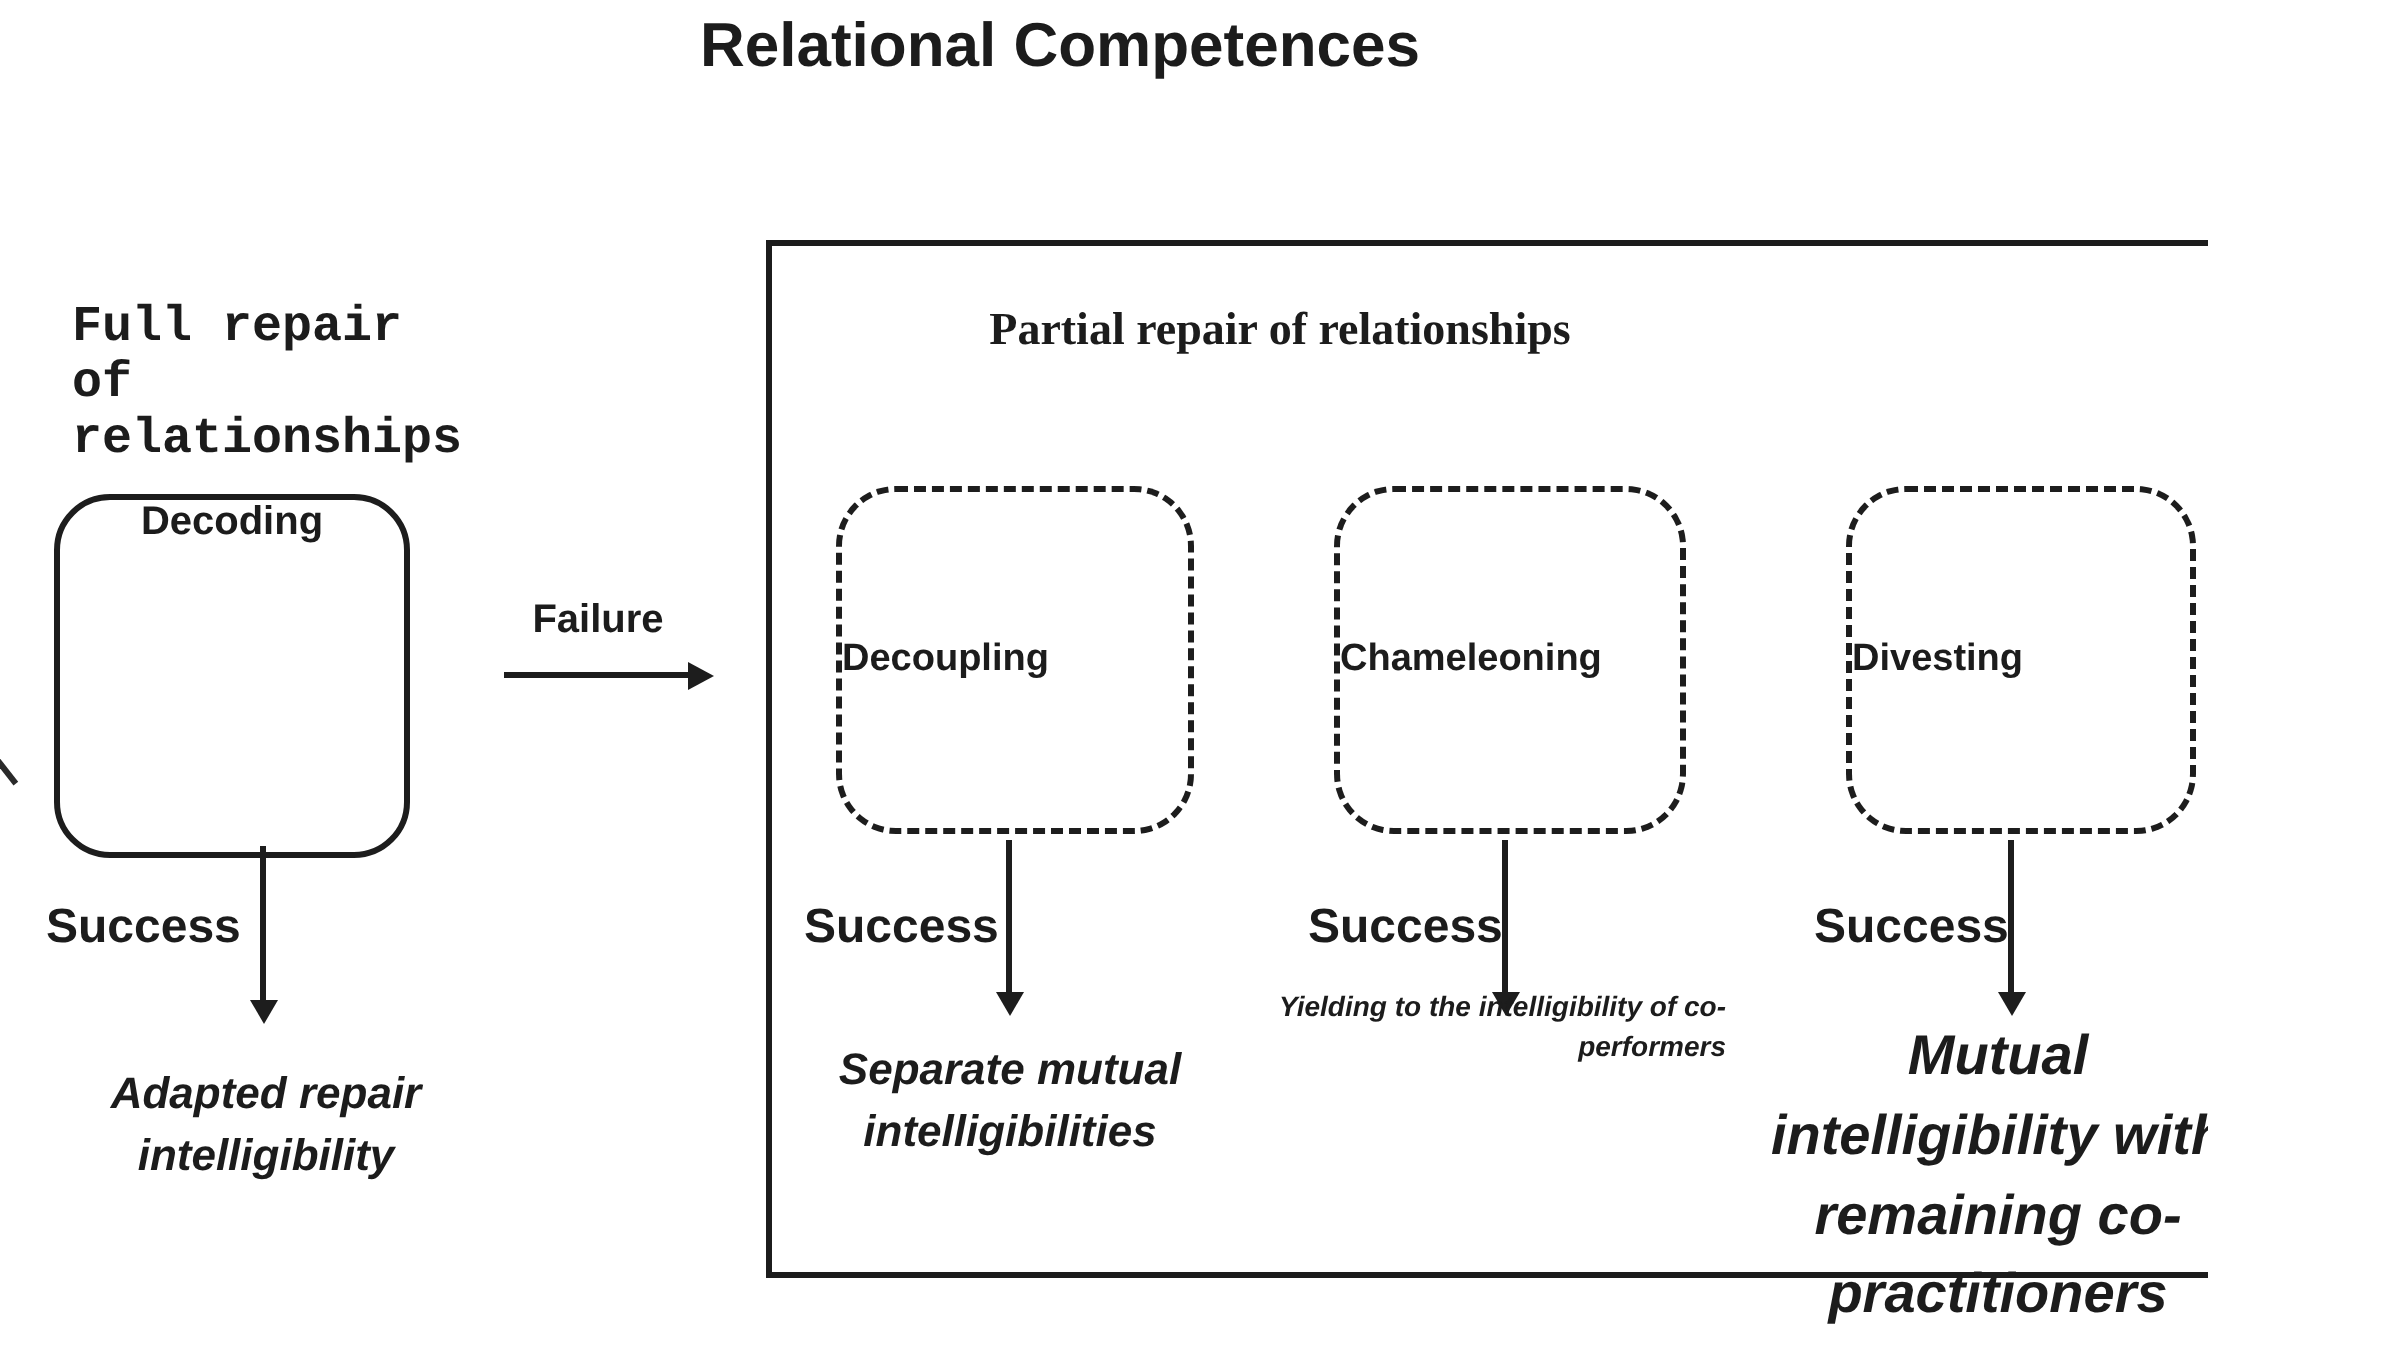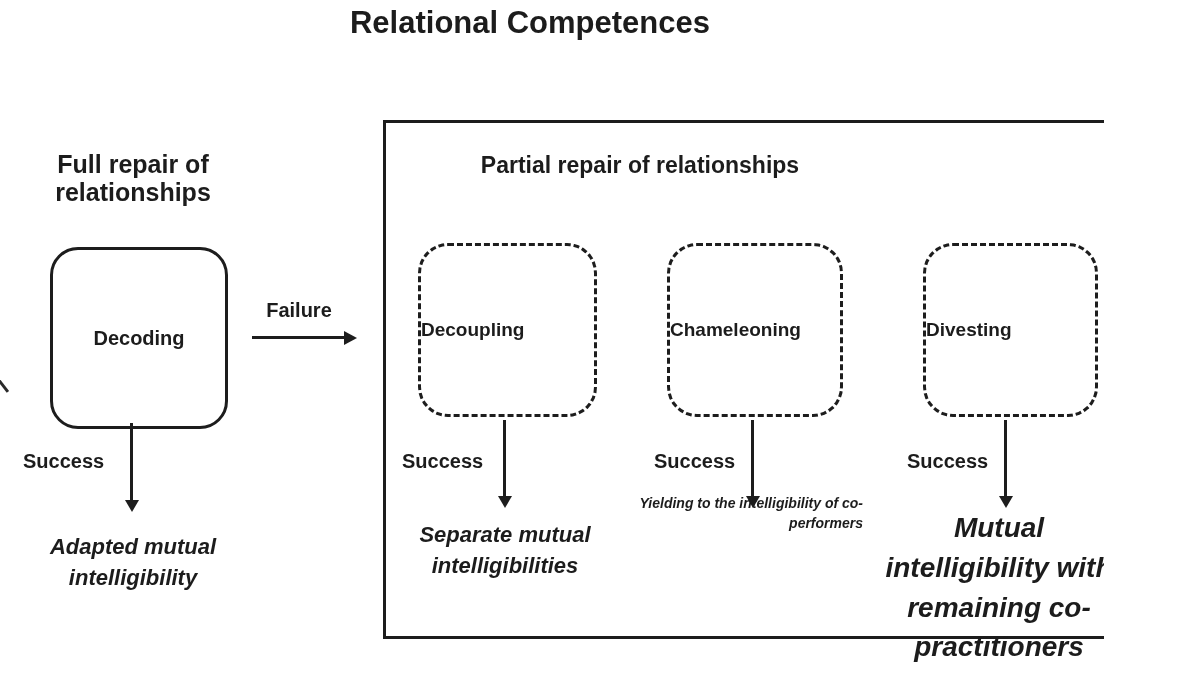--- a/index.html
+++ b/index.html
@@ -17,28 +17,27 @@
 
   .title {
     left: 280px; top: 5px; width: 500px;
     text-align: center;
     font-size: 31px; font-weight: 700;
     letter-spacing: 0px;
   }
 
   .full-heading {
     left: 36px; top: 150px; width: 194px;
-    text-align: center;
-    font-size: 25px; font-weight: 700; line-height: 1.12;
+    font-size: 25px; font-weight: 700; line-height: 1.12; font-family: Liberation Mono, monospace;
   }
 
   .solid-box {
-    left: 50px; top: 247px; width: 172px; height: 176px;
+    left: 27px; top: 247px; width: 172px; height: 176px;
     border: 3.5px solid #1d1d1d; border-radius: 28px;
-    display: flex; align-items: center; justify-content: center;
+    display: flex; justify-content: center;
     background: #ffffff;
   }
   .box-label { font-size: 20px; font-weight: 600; }
 
   .failure-label {
     left: 243px; top: 299px; width: 112px;
     text-align: center; font-size: 20px; font-weight: 600;
   }
   .hline { height: 3px; background: #1d1d1d; }
   .vline { width: 3px; background: #1d1d1d; }
@@ -55,33 +54,33 @@
     border-top: 12px solid #1d1d1d;
   }
 
   .big-box {
     left: 383px; top: 120px; width: 761px; height: 513px;
     border: 3px solid #1c1c1c;
     background: #ffffff;
   }
   .partial-heading {
     left: 430px; top: 152px; width: 420px;
-    text-align: center; font-size: 23px; font-weight: 600;
+    text-align: center; font-size: 23px; font-weight: 600; font-family: Liberation Serif, serif;
   }
 
   .dashed-box {
     top: 243px; height: 174px;
     border: 3.5px dashed #1d1d1d; border-radius: 30px;
     display: flex; align-items: center; justify-content: flex-start;
     background: #ffffff; box-sizing: border-box;
   }
   .dashed-box .box-label { font-size: 19px; }
 
   .success-label {
-    text-align: left; font-size: 20px; font-weight: 600;
+    text-align: center; font-size: 24px; font-weight: 600;
     width: 96px; top: 450px;
   }
 
   .outcome {
     text-align: center; font-style: italic;
     font-weight: 600; line-height: 1.42;
   }
 
   .edge-mark {
     width: 16px; height: 3px; background: #2a2a2a;
@@ -101,21 +100,21 @@
     <span class="box-label">Decoding</span>
   </div>
 
   <div class="abs failure-label">Failure</div>
   <div class="abs hline" style="left:252px; top:336px; width:94px;"></div>
   <div class="abs arrow-right" style="left:344px; top:330.5px;"></div>
 
   <div class="abs success-label" style="left:23px;">Success</div>
   <div class="abs vline" style="left:130px; top:423px; height:79px;"></div>
   <div class="abs arrow-down" style="left:124.5px; top:500px;"></div>
-  <div class="abs outcome" style="left:25px; top:531px; width:216px; font-size:22px;">Adapted mutual intelligibility</div>
+  <div class="abs outcome" style="left:25px; top:531px; width:216px; font-size:22px;">Adapted repair intelligibility</div>
 
   <div class="abs big-box"></div>
   <div class="abs partial-heading">Partial repair of relationships</div>
 
   <div class="abs dashed-box" style="left:418px; width:179px;">
     <span class="box-label">Decoupling</span>
   </div>
   <div class="abs success-label" style="left:402px;">Success</div>
   <div class="abs vline" style="left:503px; top:420px; height:78px;"></div>
   <div class="abs arrow-down" style="left:497.5px; top:496px;"></div>

